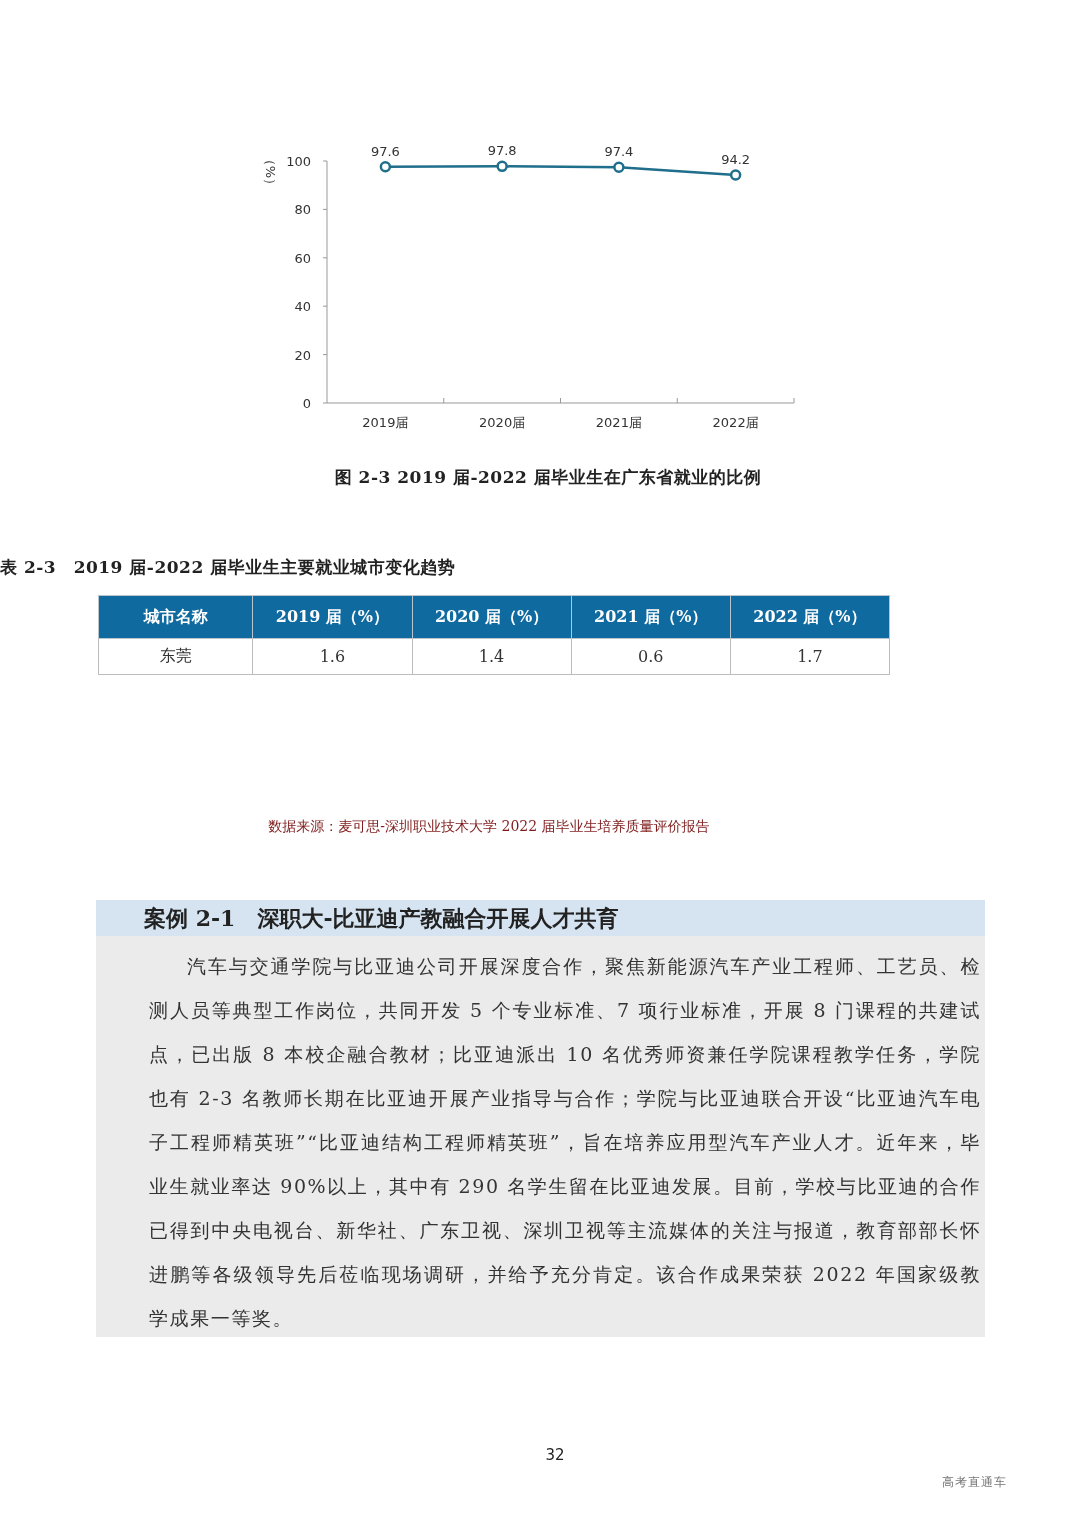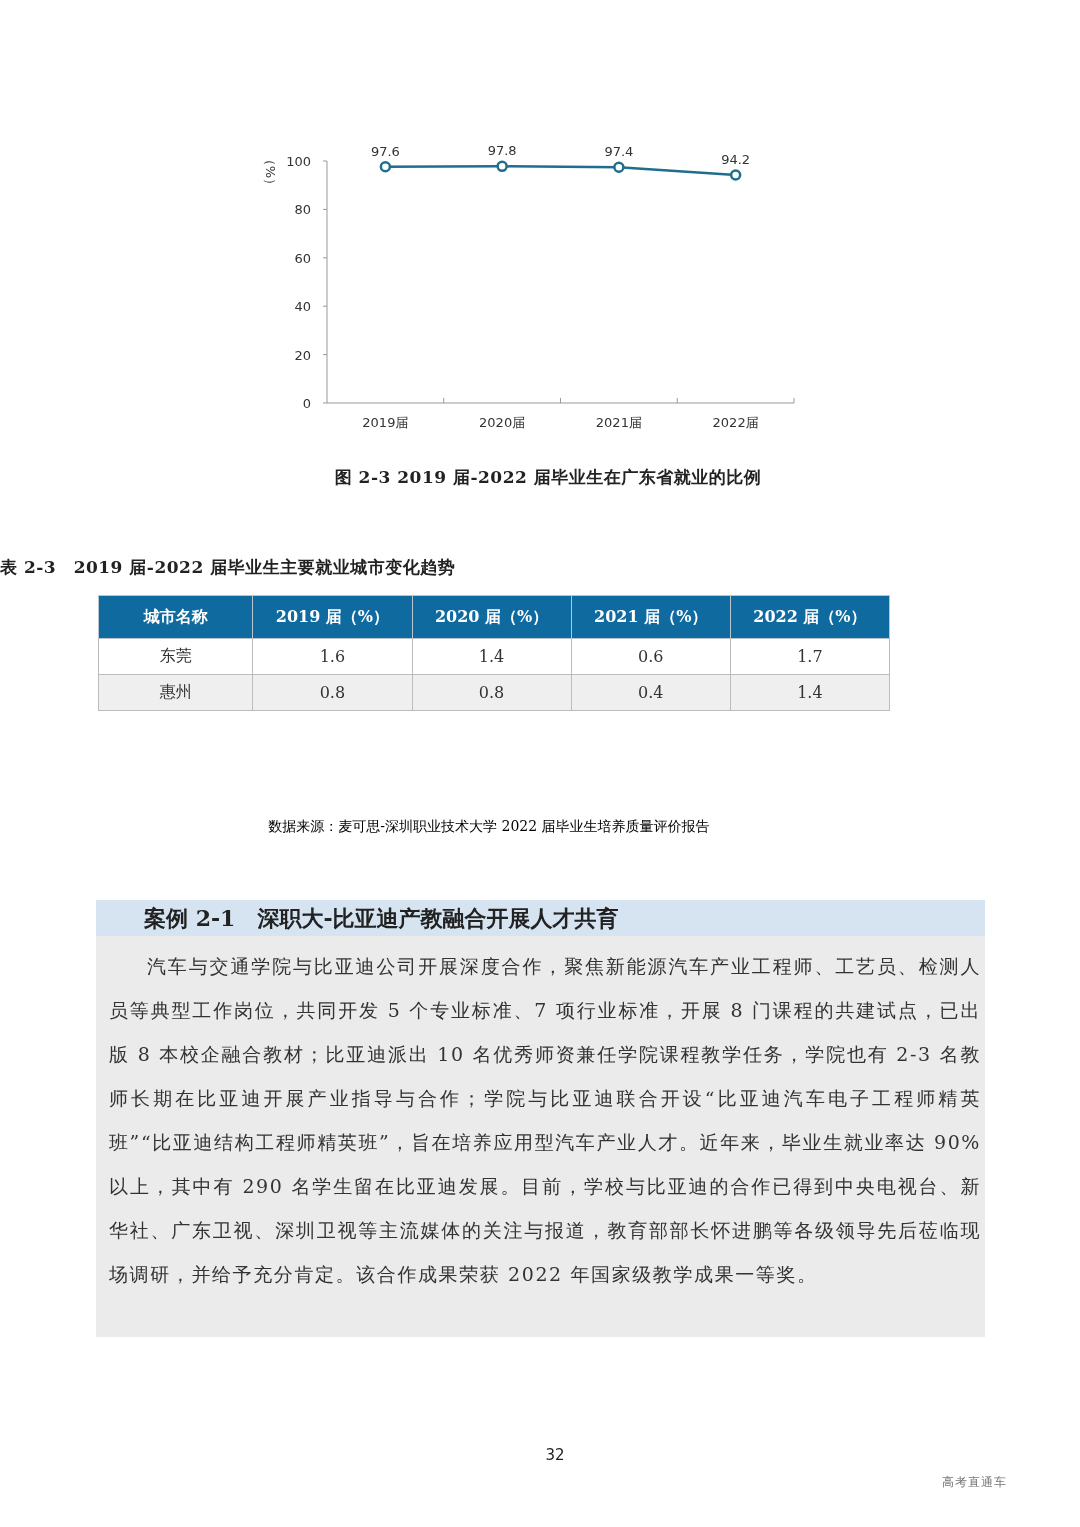--- a/index.html
+++ b/index.html
@@ -17,27 +17,27 @@
 
   table.cities { position: absolute; left: 98px; top: 587px; width: 792px; border-collapse: collapse;
                  font-size: 16px; margin-top: 8px; }
   table.cities th { background: #0f6aa0; color: #ffffff; height: 40px; font-weight: bold;
                     border: 1px solid #b8c4ce; font-size: 16px; }
   table.cities td { height: 33px; text-align: center; border: 1px solid #bcbcbc; color: #333; }
   table.cities tr:nth-child(even) td { background: #efefef; }
   table.cities tr:nth-child(odd) td { background: #ffffff; }
 
   .source { position: absolute; left: 0; width: 978px; top: 818px; text-align: center;
-            font-size: 14px; color: #000000; }
+            font-size: 14px; color: #7f1d1d; }
 
   .case-box { position: absolute; left: 96px; top: 900px; width: 889px; height: 437px; background: #ebebeb; }
   .case-title { height: 36px; background: #d5e4f0; padding-left: 48px; line-height: 36px;
                 font-size: 22px; font-weight: bold; color: #222; }
   .case-body { padding: 8px 4px 0 13px; font-size: 19px; line-height: 44px; color: #333;
-               text-indent: 2em; letter-spacing: 1.6px; text-align: justify; }
+               text-indent: 2em; letter-spacing: 1.6px; text-align: justify; margin-left: 40px; }
 
   .page-num { position: absolute; left: 0; width: 1110px; top: 1446px; text-align: center;
               font-family: "DejaVu Sans", "Liberation Sans", sans-serif; font-size: 15px; color: #222; }
   .watermark { position: absolute; left: 942px; top: 1474px; font-family: "DejaVu Sans", "Liberation Sans", sans-serif;
                font-size: 12px; color: #777; letter-spacing: 1px; }
 </style>
 </head>
 <body>
 
 <div id="chart">
@@ -103,27 +103,20 @@
     </tr>
   </thead>
   <tbody>
     <tr>
       <td>东莞</td>
       <td>1.6</td>
       <td>1.4</td>
       <td>0.6</td>
       <td>1.7</td>
     </tr>
-    <tr>
-      <td>惠州</td>
-      <td>0.8</td>
-      <td>0.8</td>
-      <td>0.4</td>
-      <td>1.4</td>
-    </tr>
   </tbody>
 </table>
 
 <div class="source">数据来源：麦可思-深圳职业技术大学 2022 届毕业生培养质量评价报告</div>
 
 <div class="case-box">
   <div class="case-title">案例 2-1　深职大-比亚迪产教融合开展人才共育</div>
   <div class="case-body">汽车与交通学院与比亚迪公司开展深度合作，聚焦新能源汽车产业工程师、工艺员、检测人员等典型工作岗位，共同开发 5 个专业标准、7 项行业标准，开展 8 门课程的共建试点，已出版 8 本校企融合教材；比亚迪派出 10 名优秀师资兼任学院课程教学任务，学院也有 2-3 名教师长期在比亚迪开展产业指导与合作；学院与比亚迪联合开设“比亚迪汽车电子工程师精英班”“比亚迪结构工程师精英班”，旨在培养应用型汽车产业人才。近年来，毕业生就业率达 90%以上，其中有 290 名学生留在比亚迪发展。目前，学校与比亚迪的合作已得到中央电视台、新华社、广东卫视、深圳卫视等主流媒体的关注与报道，教育部部长怀进鹏等各级领导先后莅临现场调研，并给予充分肯定。该合作成果荣获 2022 年国家级教学成果一等奖。</div>
 </div>
 

